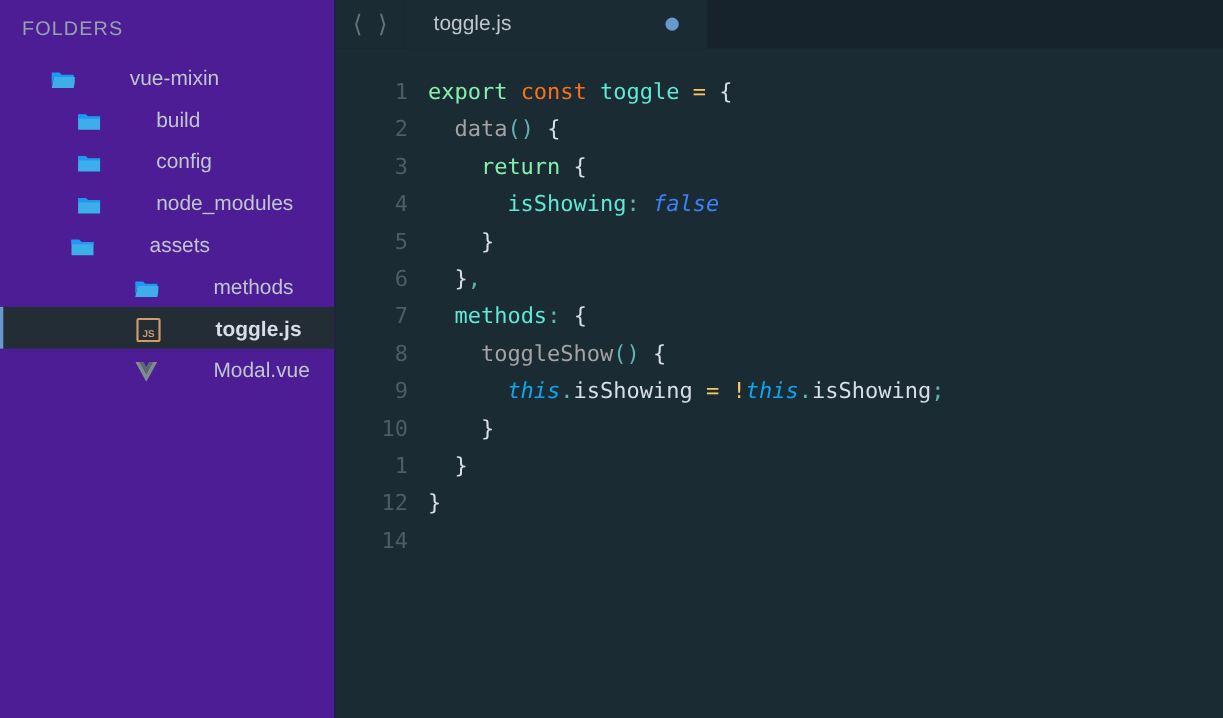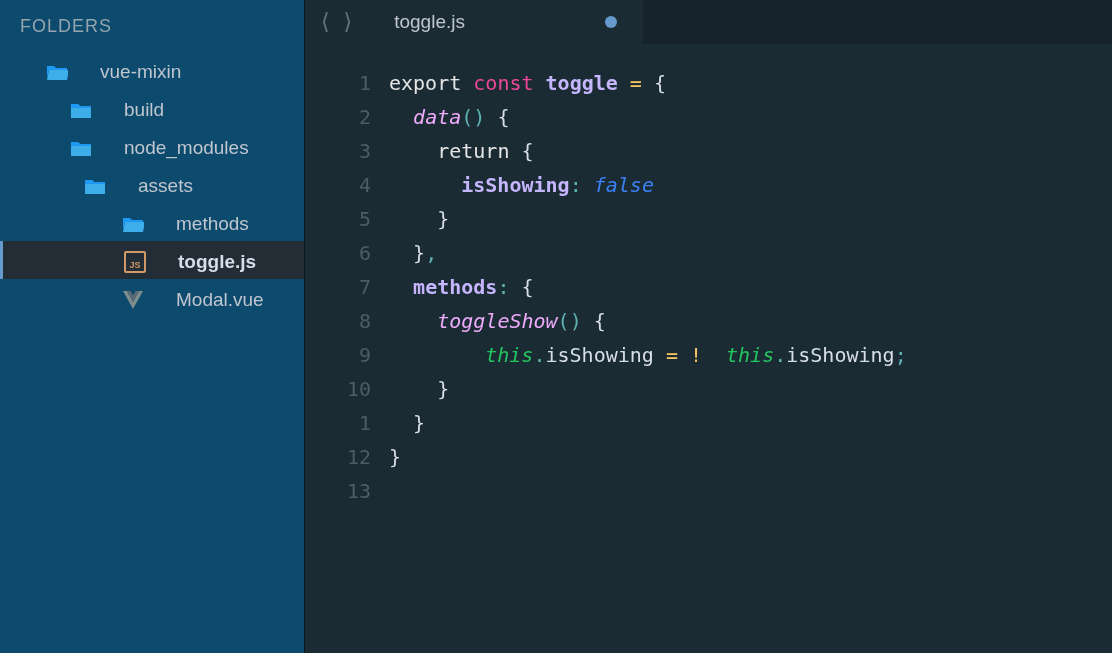--- a/index.html
+++ b/index.html
@@ -7,21 +7,21 @@
     width: 1112px;
     height: 653px;
     background: #1b2b34;
     font-family: -apple-system, BlinkMacSystemFont, "Segoe UI", sans-serif;
     color: #c0c5ce;
     overflow: hidden;
     display: flex;
   }
   .sidebar {
     width: 305px;
-    background: #0c4a6e;
+    background: #4c1d95;
     border-right: 1px solid #0f1820;
     flex-shrink: 0;
     padding-top: 8px;
   }
   .folders-header {
     font-size: 18px;
     font-weight: 400;
     color: #95a4ad;
     padding: 8px 20px 10px;
     letter-spacing: 1px;
@@ -41,26 +41,26 @@
     background: #232d36;
     border-left: 3px solid #6699cc;
   }
   .tree-item:not(.active) { border-left: 3px solid transparent; }
   .icon-wrap {
     width: 24px;
     height: 22px;
     display: inline-flex;
     align-items: center;
     justify-content: center;
-    margin-right: 10px;
+    margin-right: 28px;
     flex-shrink: 0;
   }
   .indent-0 { padding-left: 42px; }
   .indent-1 { padding-left: 66px; }
-  .indent-2 { padding-left: 80px; }
+  .indent-2 { padding-left: 60px; }
   .indent-3 { padding-left: 118px; }
   .indent-4 { padding-left: 120px; }
   .folder-icon {
     width: 22px;
     height: 18px;
   }
   .js-badge {
     width: 22px;
     height: 22px;
     border: 2px solid #d19a66;
@@ -131,27 +131,27 @@
     color: #4f5b66;
     padding-right: 18px;
     user-select: none;
     flex-shrink: 0;
   }
   .code {
     flex: 1;
     white-space: pre;
     color: #d8dee9;
   }
-  .tok-kw    { color: #e5e5e5; }
-  .tok-kw2   { color: #ec4899; margin-top: 36px; }
-  .tok-name  { color: #c4b5fd; font-weight: bold; }
+  .tok-kw    { color: #86efac; }
+  .tok-kw2   { color: #f97316; margin-top: 36px; }
+  .tok-name  { color: #5eead4; }
   .tok-prop  { color: #d8dee9; }
-  .tok-fn    { color: #f0abfc; font-style: italic; }
+  .tok-fn    { color: #a3a3a3; }
   .tok-bool  { color: #3b82f6; font-style: italic; }
-  .tok-this  { color: #22c55e; font-style: italic; margin-left: 24px; }
+  .tok-this  { color: #0ea5e9; font-style: italic; }
   .tok-op    { color: #fac863; }
   .tok-punct { color: #5fb3b3; }
   .tok-brace { color: #d8dee9; }
 </style>
 </head>
 <body>
 
 <div class="sidebar">
   <div class="folders-header">FOLDERS</div>
   <div class="tree" id="tree">
@@ -165,20 +165,29 @@
         <span class="item-label">vue-mixin</span>
       </div>
       <div class="tree-item indent-1">
         <span class="icon-wrap">
           <svg class="folder-icon" viewBox="0 0 22 18">
             <path d="M1 3 h7 l2 2 h11 v12 H1 Z" fill="#3daee9"></path>
             <path d="M1 3 h7 l2 2 h11 v2 H1 Z" fill="#1d99f3"></path>
           </svg>
         </span>
         <span class="item-label">build</span>
+      </div>
+      <div class="tree-item indent-1">
+        <span class="icon-wrap">
+          <svg class="folder-icon" viewBox="0 0 22 18">
+            <path d="M1 3 h7 l2 2 h11 v12 H1 Z" fill="#3daee9"></path>
+            <path d="M1 3 h7 l2 2 h11 v2 H1 Z" fill="#1d99f3"></path>
+          </svg>
+        </span>
+        <span class="item-label">config</span>
       </div>
       <div class="tree-item indent-1">
         <span class="icon-wrap">
           <svg class="folder-icon" viewBox="0 0 22 18">
             <path d="M1 3 h7 l2 2 h11 v12 H1 Z" fill="#3daee9"></path>
             <path d="M1 3 h7 l2 2 h11 v2 H1 Z" fill="#1d99f3"></path>
           </svg>
         </span>
         <span class="item-label">node_modules</span>
       </div>
@@ -236,17 +245,17 @@
         <div>3</div>
         <div>4</div>
         <div>5</div>
         <div>6</div>
         <div>7</div>
         <div>8</div>
         <div>9</div>
         <div>10</div>
         <div>1</div>
         <div>12</div>
-        <div>13</div>
+        <div>14</div>
       </div>
     <div class="code" id="code"><div><span class="tok-kw">export&nbsp;</span><span class="tok-kw2">const&nbsp;</span><span class="tok-name">toggle</span><span>&nbsp;</span><span class="tok-op">=</span><span>&nbsp;</span><span class="tok-brace">{</span></div><div><span>&nbsp;&nbsp;</span><span class="tok-fn">data</span><span class="tok-punct">()</span><span>&nbsp;</span><span class="tok-brace">{</span></div><div><span>&nbsp;&nbsp;&nbsp;&nbsp;</span><span class="tok-kw">return&nbsp;</span><span class="tok-brace">{</span></div><div><span>&nbsp;&nbsp;&nbsp;&nbsp;&nbsp;&nbsp;</span><span class="tok-name">isShowing</span><span class="tok-punct">:</span><span>&nbsp;</span><span class="tok-bool">false</span></div><div><span>&nbsp;&nbsp;&nbsp;&nbsp;</span><span class="tok-brace">}</span></div><div><span>&nbsp;&nbsp;</span><span class="tok-brace">}</span><span class="tok-punct">,</span></div><div><span>&nbsp;&nbsp;</span><span class="tok-name">methods</span><span class="tok-punct">:</span><span>&nbsp;</span><span class="tok-brace">{</span></div><div><span>&nbsp;&nbsp;&nbsp;&nbsp;</span><span class="tok-fn">toggleShow</span><span class="tok-punct">()</span><span>&nbsp;</span><span class="tok-brace">{</span></div><div><span>&nbsp;&nbsp;&nbsp;&nbsp;&nbsp;&nbsp;</span><span class="tok-this">this</span><span class="tok-punct">.</span><span class="tok-prop">isShowing</span><span>&nbsp;</span><span class="tok-op">=</span><span>&nbsp;</span><span class="tok-op">!</span><span class="tok-this">this</span><span class="tok-punct">.</span><span class="tok-prop">isShowing</span><span class="tok-punct">;</span></div><div><span>&nbsp;&nbsp;&nbsp;&nbsp;</span><span class="tok-brace">}</span></div><div><span>&nbsp;&nbsp;</span><span class="tok-brace">}</span></div><div><span class="tok-brace">}</span></div><div>&nbsp;</div></div>
   </div>
 </div>
 
 </body></html>

